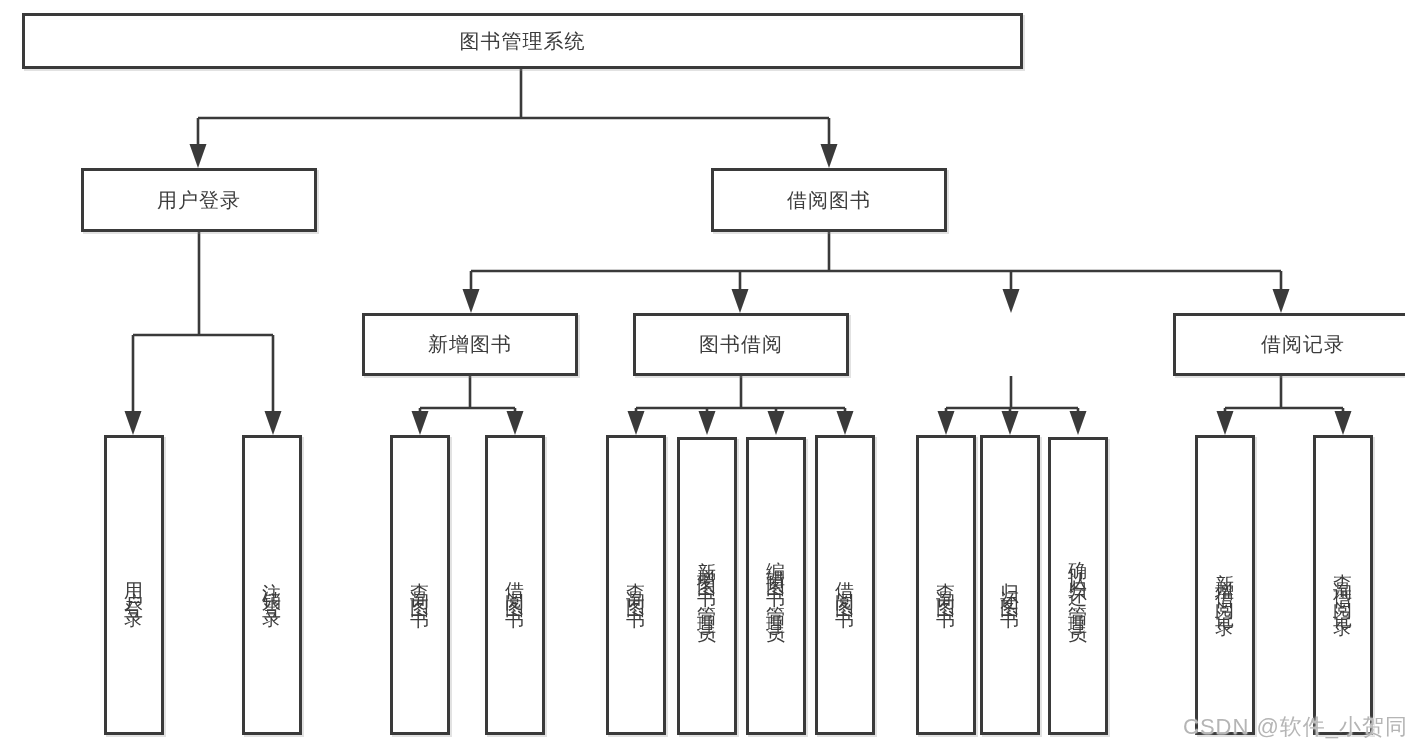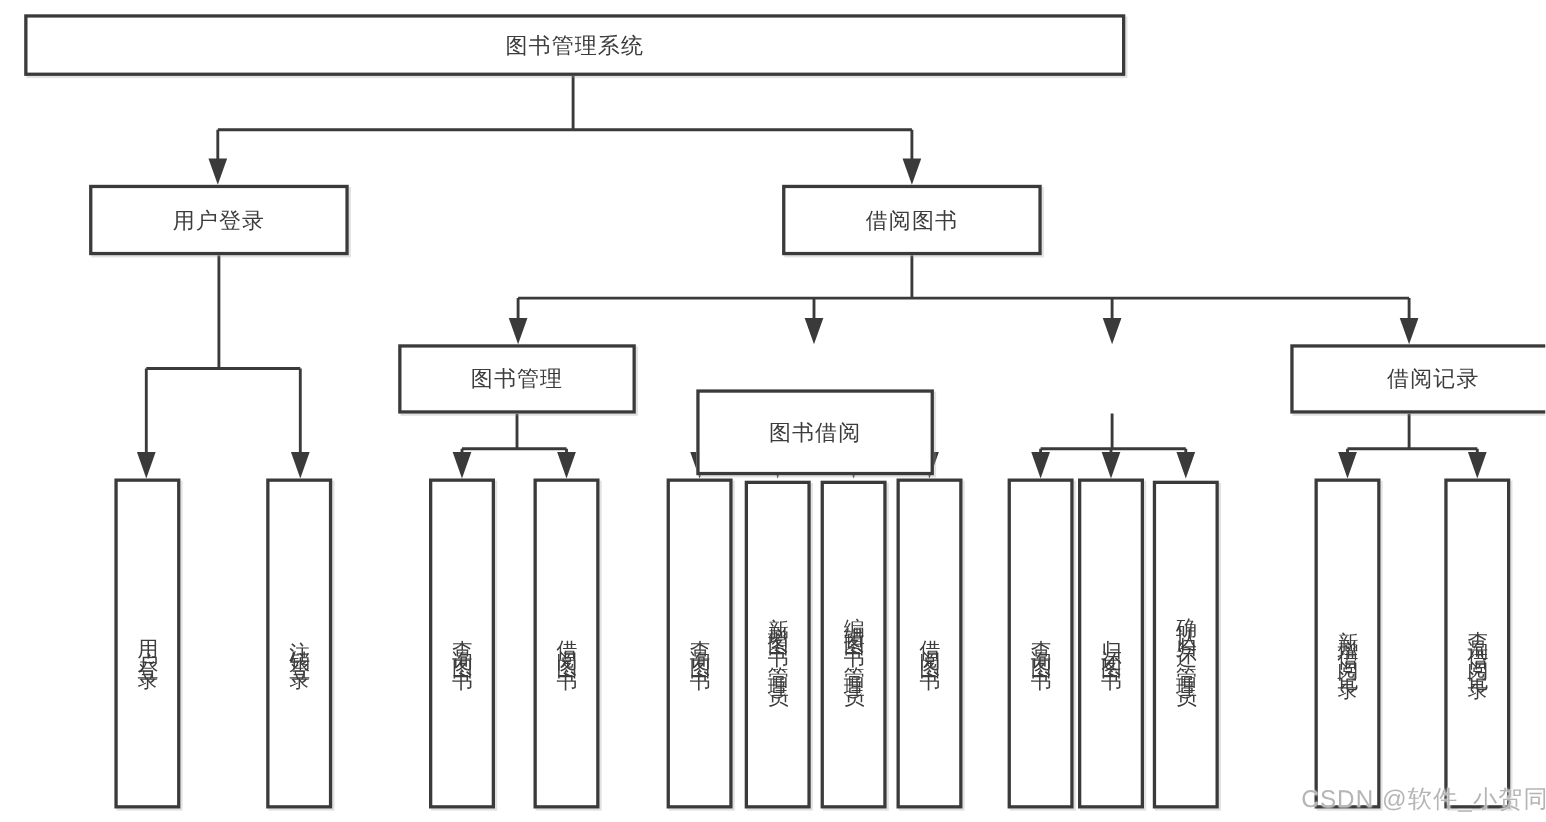--- a/index.html
+++ b/index.html
@@ -93,23 +93,23 @@
   </div>
 
   <div class="node node-h" style="left:81px;top:168px;width:236px;height:64px;">
     <span>用户登录</span>
   </div>
   <div class="node node-h" style="left:711px;top:168px;width:236px;height:64px;">
     <span>借阅图书</span>
   </div>
 
   <div class="node node-h" style="left:362px;top:313px;width:216px;height:63px;">
-    <span>图书管理</span>
+    <span>新增图书</span>
   </div>
-  <div class="node node-h" style="left:633px;top:313px;width:216px;height:78px;margin-top:41px;">
+  <div class="node node-h" style="left:633px;top:313px;width:216px;height:63px;">
     <span>图书借阅</span>
   </div>
   <div class="node node-h" style="left:1173px;top:313px;width:260px;height:63px;">
     <span>借阅记录</span>
   </div>
 
   <div class="node leaf" style="left:104px;top:435px;width:60px;height:300px;">
     <span class="vtext">用户登录</span>
   </div>
   <div class="node leaf" style="left:242px;top:435px;width:60px;height:300px;">

